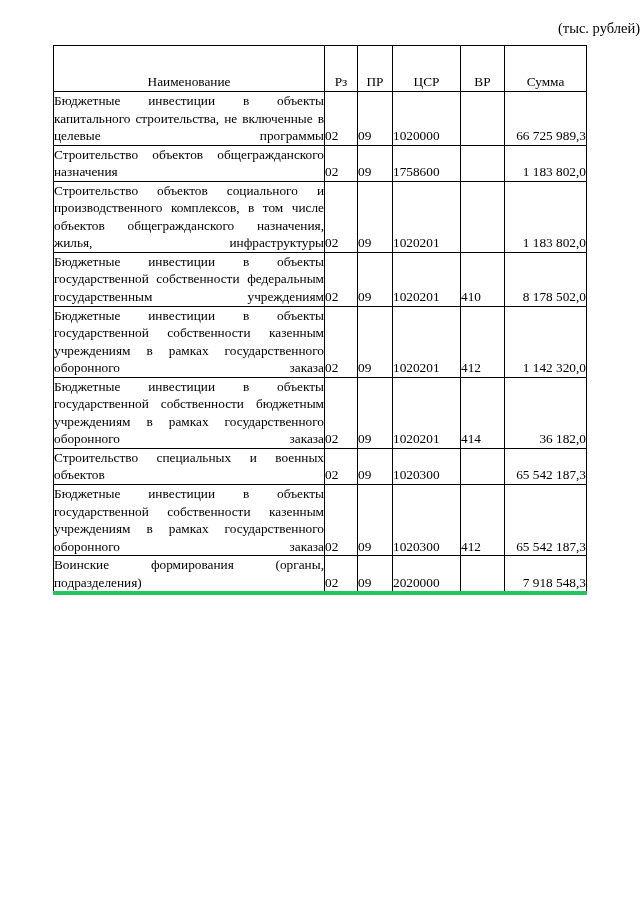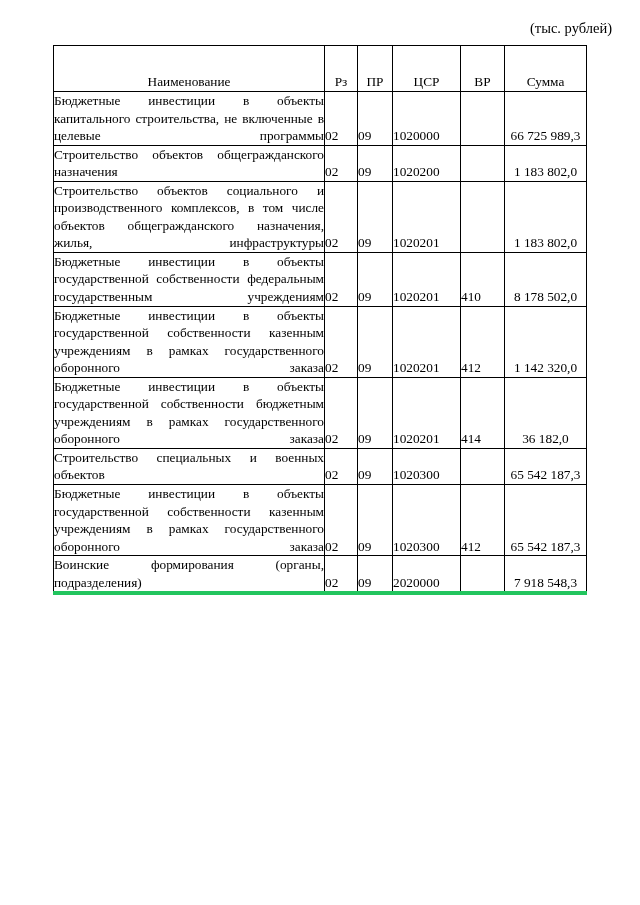--- a/index.html
+++ b/index.html
@@ -25,21 +25,20 @@
   .page-number {
     text-align: center;
     font-size: 15px;
     margin-top: 30px;
     letter-spacing: 0.5px;
   }
   .units-line {
     text-align: right;
     font-size: 14.5px;
     margin-top: 20px;
-    padding-right: 28px;
   }
   table.doc-table {
     border-collapse: collapse;
     margin: 8px auto 16px auto;
     width: 533px;
     table-layout: fixed;
   }
   table.doc-table td, table.doc-table th {
     border: 1px solid #000000;
     vertical-align: bottom;
@@ -74,21 +73,21 @@
   td.name {
     text-align: justify;
     text-align-last: justify;
     padding: 9px 9px 3px 9px;
     hyphens: none;
   }
   td.num {
     padding: 0 2px 3px 2px;
   }
   td.sum {
-    text-align: center;
+    text-align: right;
     padding: 0 9px 3px 2px;
     white-space: nowrap;
   }
   tbody tr td { vertical-align: bottom; }
 </style>
 </head>
 <body>
 
 <div class="page">
 
@@ -120,21 +119,21 @@
         <td class="num">02</td>
         <td class="num">09</td>
         <td class="num">1020000</td>
         <td class="num"></td>
         <td class="sum">66 725 989,3</td>
       </tr>
       <tr>
         <td class="name">Строительство объектов общегражданского назначения</td>
         <td class="num">02</td>
         <td class="num">09</td>
-        <td class="num">1020200</td>
+        <td class="num">1758600</td>
         <td class="num"></td>
         <td class="sum">1 183 802,0</td>
       </tr>
       <tr>
         <td class="name">Строительство объектов социального и производственного комплексов, в том числе объектов общегражданского назначения, жилья, инфраструктуры</td>
         <td class="num">02</td>
         <td class="num">09</td>
         <td class="num">1020201</td>
         <td class="num"></td>
         <td class="sum">1 183 802,0</td>

